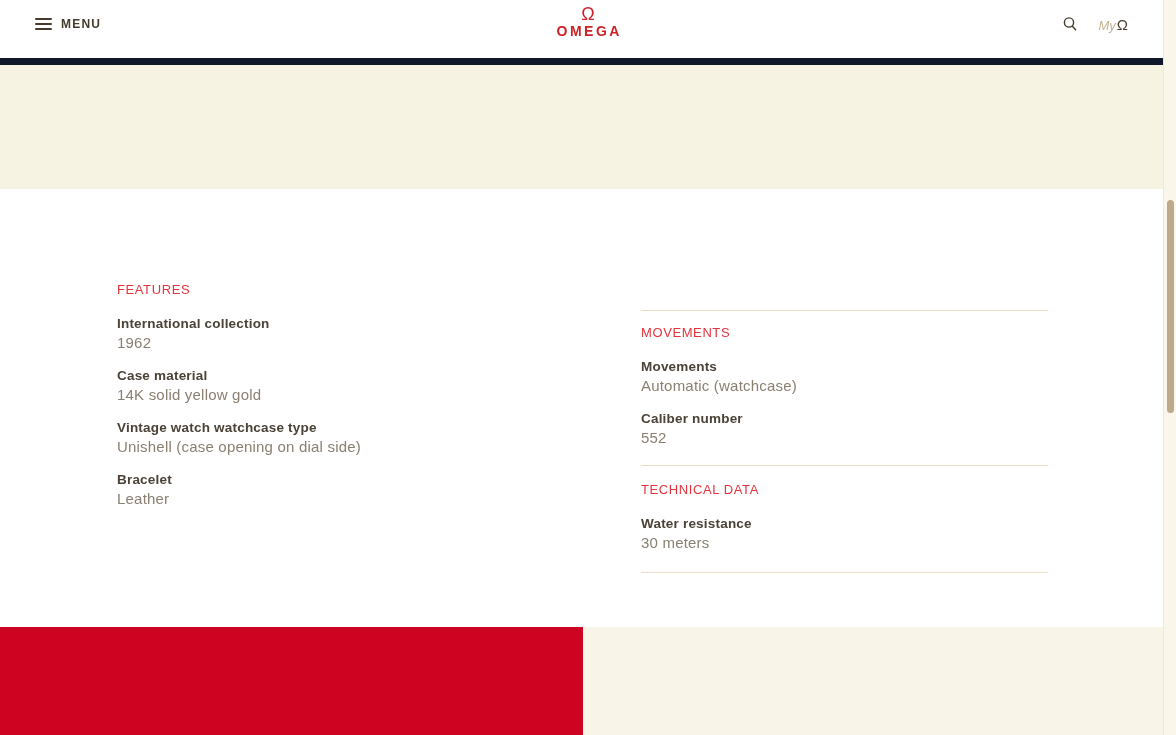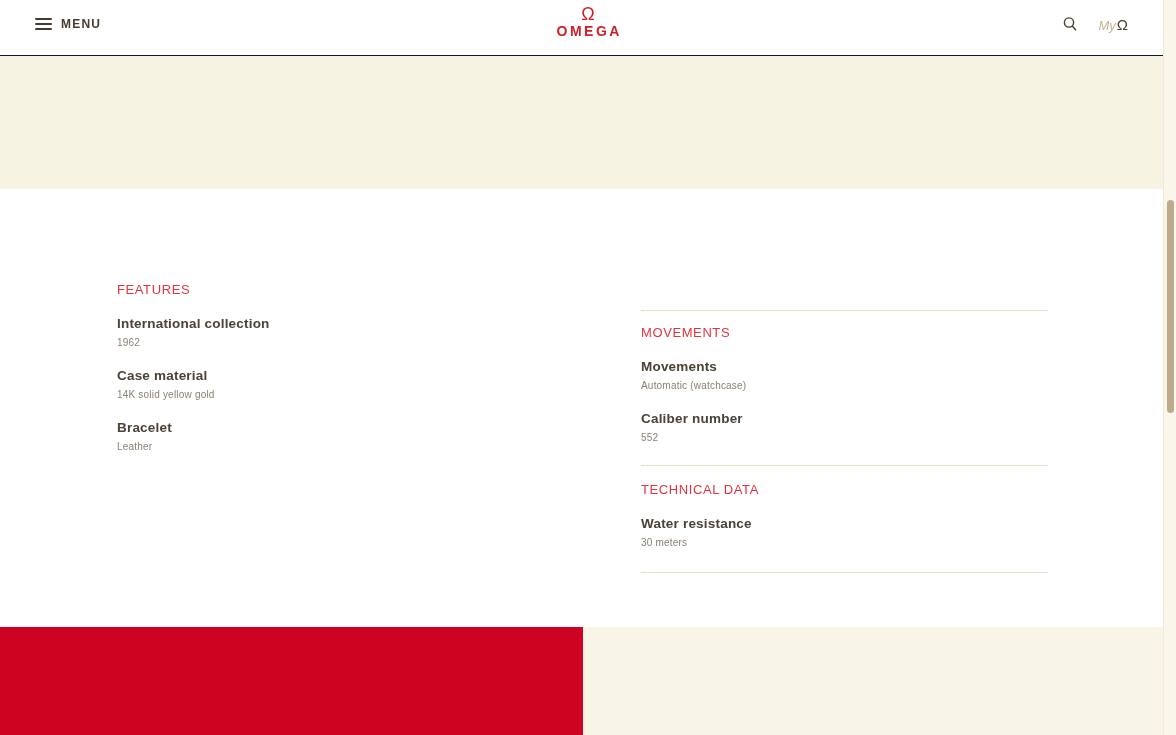--- a/index.html
+++ b/index.html
@@ -7,23 +7,23 @@
     width: 1176px; height: 735px;
     font-family: "Liberation Sans", sans-serif;
     background: #ffffff;
     overflow: hidden;
   }
   .page { position: relative; width: 1176px; height: 735px; }
 
   
   .header {
     position: absolute; top: 0; left: 0; right: 0;
-    height: 56px;
+    height: 65px;
     background: #ffffff;
-    border-bottom: 1px solid #0f172a;
+    border-bottom: 7px solid #0f172a;
     z-index: 5;
   }
   .nav-left {
     position: absolute; left: 35px; top: 0; height: 48px;
     display: flex; align-items: center; gap: 9px;
     cursor: pointer;
   }
   .hamburger { display: inline-flex; flex-direction: column; gap: 3px; width: 17px; }
   .hamburger i { display: block; height: 2px; background: #453b2c; border-radius: 1px; }
   .menu-label {
@@ -72,21 +72,21 @@
     font-size: 13px; font-weight: normal; letter-spacing: 0.6px;
     color: #e2343d;
     margin-bottom: 17px;
   }
   .spec-item { margin-bottom: 14px; }
   .spec-label {
     font-size: 13.5px; font-weight: bold; color: #4a4236;
     line-height: 19px; letter-spacing: 0.2px;
   }
   .spec-value {
-    font-size: 10px; color: #8a8071;
+    font-size: 15px; color: #8a8071;
     line-height: 19px; letter-spacing: 0.2px;
   }
 
   
   .bottom-band {
     position: absolute; top: 627px; left: 0; right: 0; height: 108px;
     background: #f8f4e8;
     display: flex;
   }
   .footer-red-panel { width: 583px; height: 100%; background: #ce0322; }
@@ -147,20 +147,24 @@
 
       <div class="spec-item">
         <div class="spec-label">International collection</div>
         <div class="spec-value">1962</div>
       </div>
       <div class="spec-item">
         <div class="spec-label">Case material</div>
         <div class="spec-value">14K solid yellow gold</div>
       </div>
       <div class="spec-item">
+        <div class="spec-label">Vintage watch watchcase type</div>
+        <div class="spec-value">Unishell (case opening on dial side)</div>
+      </div>
+      <div class="spec-item">
         <div class="spec-label">Bracelet</div>
         <div class="spec-value">Leather</div>
       </div>
     </section>
 
     <section class="col col-right">
       <hr class="divider top">
 
       <h3 class="section-title">MOVEMENTS</h3>
 

